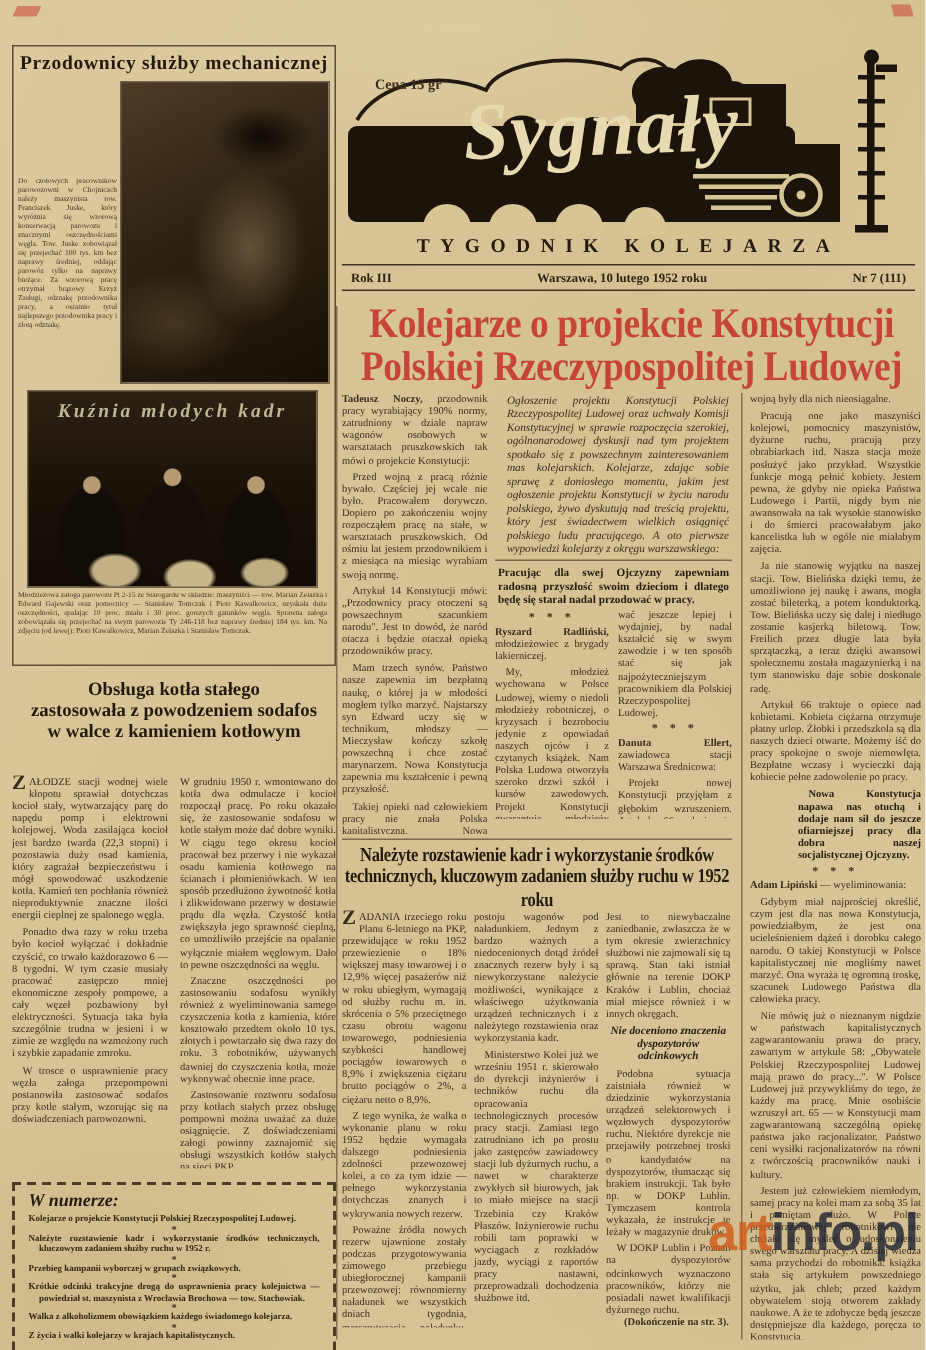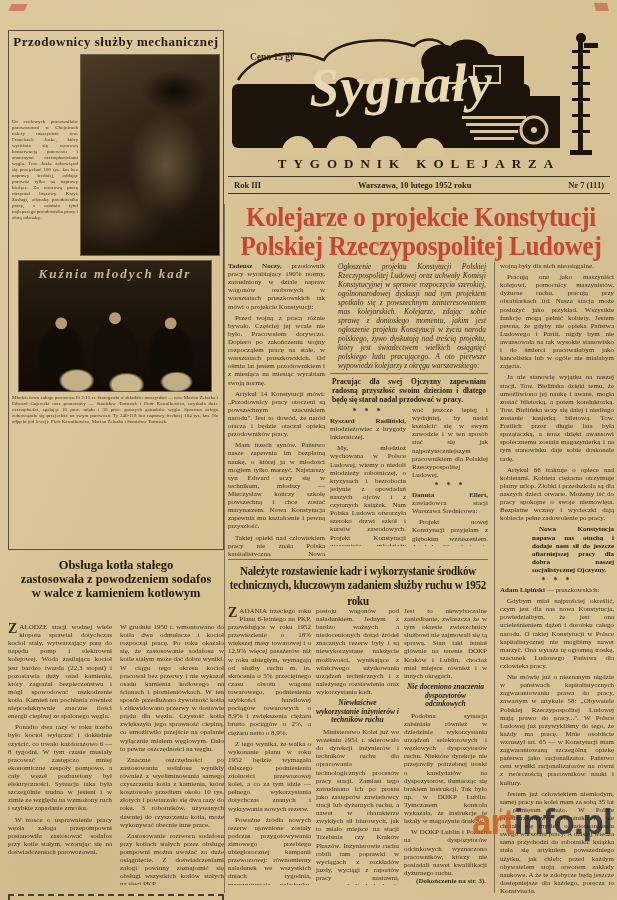--- a/index.html
+++ b/index.html
@@ -11,21 +11,21 @@
       radial-gradient(ellipse 300px 220px at 88% 92%, rgba(150,110,60,.12), transparent 70%),
       radial-gradient(ellipse 260px 200px at 8% 96%, rgba(140,100,55,.09), transparent 70%),
       radial-gradient(ellipse 220px 280px at 97% 42%, rgba(120,90,50,.08), transparent 70%),
       radial-gradient(ellipse 400px 120px at 50% 2%, rgba(235,225,195,.25), transparent 70%);}
   .corner-mark{position:absolute;background:#c64536;opacity:.55;}
   .cm-l{left:10px;top:4px;width:16px;height:7px;transform:skewX(-25deg);}
   .cm-r{right:9px;top:3px;width:13px;height:8px;transform:skewX(15deg);}
 
   
   .left-rail{position:absolute;left:8px;top:30px;width:216px;}
-  .feature-box{position:relative;box-sizing:border-box;width:216px;height:520px;
+  .feature-box{position:relative;box-sizing:border-box;width:216px;height:414px;
     border:1px solid rgba(70,55,35,.85);padding:3px;}
   .fb-title{font-weight:bold;font-size:13px;text-align:center;letter-spacing:.5px;color:#241b0e;}
   .photo{box-shadow:0 0 0 1px rgba(40,28,15,.6);}
   .photo1{position:absolute;left:72px;top:24px;width:138px;height:200px;
     background:
       radial-gradient(ellipse 55px 75px at 62% 55%, rgba(190,165,120,.38), rgba(0,0,0,0) 70%),
       radial-gradient(ellipse 45px 28px at 68% 18%, rgba(12,8,4,.95), transparent 75%),
       radial-gradient(ellipse 70px 50px at 25% 80%, rgba(160,135,95,.25), transparent 70%),
       linear-gradient(155deg,#4c3b27 0%,#2d2214 45%,#181006 100%);}
   .side-caption{position:absolute;left:3px;top:88px;width:66px;height:156px;overflow:hidden;
@@ -262,42 +262,41 @@
           <div>technicznych, kluczowym zadaniem służby ruchu w 1952 roku</div>
         </div>
         <div class="ruch-cols">
           <div class="rcol">
             <p class="dropcap noindent">ZADANIA trzeciego roku Planu 6-letniego na PKP, przewidujące w roku 1952 przewiezienie o 18% większej masy towarowej i o 12,9% więcej pasażerów niż w roku ubiegłym, wymagają od służby ruchu m. in. skrócenia o 5% przeciętnego czasu obrotu wagonu towarowego, podniesienia szybkości handlowej pociągów towarowych o 8,9% i zwiększenia ciężaru brutto pociągów o 2%, a ciężaru netto o 8,9%.</p>
             <p>Z tego wynika, że walka o wykonanie planu w roku 1952 będzie wymagała dalszego podniesienia zdolności przewozowej kolei, a co za tym idzie — pełnego wykorzystania dotychczas znanych i wykrywania nowych rezerw.</p>
             <p>Poważne źródła nowych rezerw ujawnione zostały podczas przygotowywania zimowego przebiegu ubiegłorocznej kampanii przewozowej: równomierny naładunek we wszystkich dniach tygodnia, marszrutyzacja naładunku, terminowe składanie operatywnych planów oraz skrócenie czasu</p>
           </div>
           <div class="rcol">
             <p class="noindent">postoju wagonów pod naładunkiem. Jednym z bardzo ważnych a niedocenionych dotąd źródeł znacznych rezerw były i są niewykorzystane należycie możliwości, wynikające z właściwego użytkowania urządzeń technicznych i z należytego rozstawienia oraz wykorzystania kadr.</p>
-            <div class="rsub">Niewłaściwe wykorzystanie inżynierów i techników ruchu</div>
             <p>Ministerstwo Kolei już we wrześniu 1951 r. skierowało do dyrekcji inżynierów i techników ruchu dla opracowania technologicznych procesów pracy stacji. Zamiast tego zatrudniano ich po prostu jako zastępców zawiadowcy stacji lub dyżurnych ruchu, a nawet w charakterze zwykłych sił biurowych, jak to miało miejsce na stacji Trzebinia czy Kraków Płaszów. Inżynierowie ruchu robili tam poprawki w wyciągach z rozkładów jazdy, wyciągi z raportów pracy nastawni, przeprowadzali dochodzenia służbowe itd.</p>
           </div>
           <div class="rcol">
             <p class="noindent">Jest to niewybaczalne zaniedbanie, zwłaszcza że w tym okresie zwierzchnicy służbowi nie zajmowali się tą sprawą. Stan taki istniał głównie na terenie DOKP Kraków i Lublin, chociaż miał miejsce również i w innych okręgach.</p>
             <div class="rsub">Nie doceniono znaczenia dyspozytorów odcinkowych</div>
             <p>Podobna sytuacja zaistniała również w dziedzinie wykorzystania urządzeń selektorowych i węzłowych dyspozytorów ruchu. Niektóre dyrekcje nie przejawiły potrzebnej troski o kandydatów na dyspozytorów, tłumacząc się brakiem instrukcji. Tak było np. w DOKP Lublin. Tymczasem kontrola wykazała, że instrukcje te leżały w magazynie druków.</p>
             <p>W DOKP Lublin i Poznań na dyspozytorów odcinkowych wyznaczono pracowników, którzy nie posiadali nawet kwalifikacji dyżurnego ruchu.</p>
           </div>
         </div>
         <div class="ruch-cont">(Dokończenie na str. 3).</div>
       </div>
     </div>
 
     <div class="colD">
       <p class="noindent">wojną były dla nich nieosiągalne.</p>
       <p>Pracują one jako maszyniści kolejowi, pomocnicy maszynistów, dyżurne ruchu, pracują przy obrabiarkach itd. Nasza stacja może posłużyć jako przykład. Wszystkie funkcje mogą pełnić kobiety. Jestem pewna, że gdyby nie opieka Państwa Ludowego i Partii, nigdy bym nie awansowała na tak wysokie stanowisko i do śmierci pracowałabym jako kancelistka lub w ogóle nie miałabym zajęcia.</p>
       <p>Ja nie stanowię wyjątku na naszej stacji. Tow. Bielińska dzięki temu, że umożliwiono jej naukę i awans, mogła zostać bileterką, a potem konduktorką. Tow. Bielińska uczy się dalej i niedługo zostanie kasjerką biletową. Tow. Freilich przez długie lata była sprzątaczką, a teraz dzięki awansowi społecznemu została magazynierką i na tym stanowisku daje sobie doskonale radę.</p>
       <p>Artykuł 66 traktuje o opiece nad kobietami. Kobieta ciężarna otrzymuje płatny urlop. Żłobki i przedszkola są dla naszych dzieci otwarte. Możemy iść do pracy spokojne o swoje niemowlęta. Bezpłatne wczasy i wycieczki dają kobiecie pełne zadowolenie po pracy.</p>
       <p class="boldpara">Nowa Konstytucja napawa nas otuchą i dodaje nam sił do jeszcze ofiarniejszej pracy dla dobra naszej socjalistycznej Ojczyzny.</p>
       <div class="stars">*  *  *</div>
-      <p class="noindent"><b>Adam Lipiński</b> <span>— pruszkowskich:</span></p>
+      <p class="noindent"><b>Adam Lipiński</b> <span>— wyeliminowania:</span></p>
       <p>Gdybym miał najprościej określić, czym jest dla nas nowa Konstytucja, powiedziałbym, że jest ona ucieleśnieniem dążeń i dorobku całego narodu. O takiej Konstytucji w Polsce kapitalistycznej nie mogliśmy nawet marzyć. Ona wyraża tę ogromną troskę, szacunek Ludowego Państwa dla człowieka pracy.</p>
       <p>Nie mówię już o nieznanym nigdzie w państwach kapitalistycznych zagwarantowaniu prawa do pracy, zawartym w artykule 58: „Obywatele Polskiej Rzeczypospolitej Ludowej mają prawo do pracy...". W Polsce Ludowej już przywykliśmy do tego, że każdy ma pracę. Mnie osobiście wzruszył art. 65 — w Konstytucji mam zagwarantowaną szczególną opiekę państwa jako racjonalizator. Państwo ceni wysiłki racjonalizatorów na równi z twórczością pracowników nauki i kultury.</p>
       <p>Jestem już człowiekiem niemłodym, samej pracy na kolei mam za sobą 35 lat i pamiętam dużo. W Polsce przedwrześniowej robotnikowi nie chciało się myśleć o udoskonaleniu swego warsztatu pracy. A dzisiaj wiedza sama przychodzi do robotnika: książka stała się artykułem powszedniego użytku, jak chleb; przed każdym obywatelem stoją otworem zakłady naukowe. A że te zdobycze będą jeszcze dostępniejsze dla każdego, poręcza to Konstytucja.</p>
       <p>Nowa Konstytucja jest też zobowiązaniem dla nas. Nie poprzestaniemy na tym, cośmy już osiągnęli. Wytężymy wszystkie siły, będziemy ciągle udoskonalać nasze warsztaty pracy.</p>
     </div>
   </div>
 
   <div class="watermark">
     <span class="wm-art">art</span><span class="wm-info">info</span><span class="wm-tld">.pl</span>
   </div>

